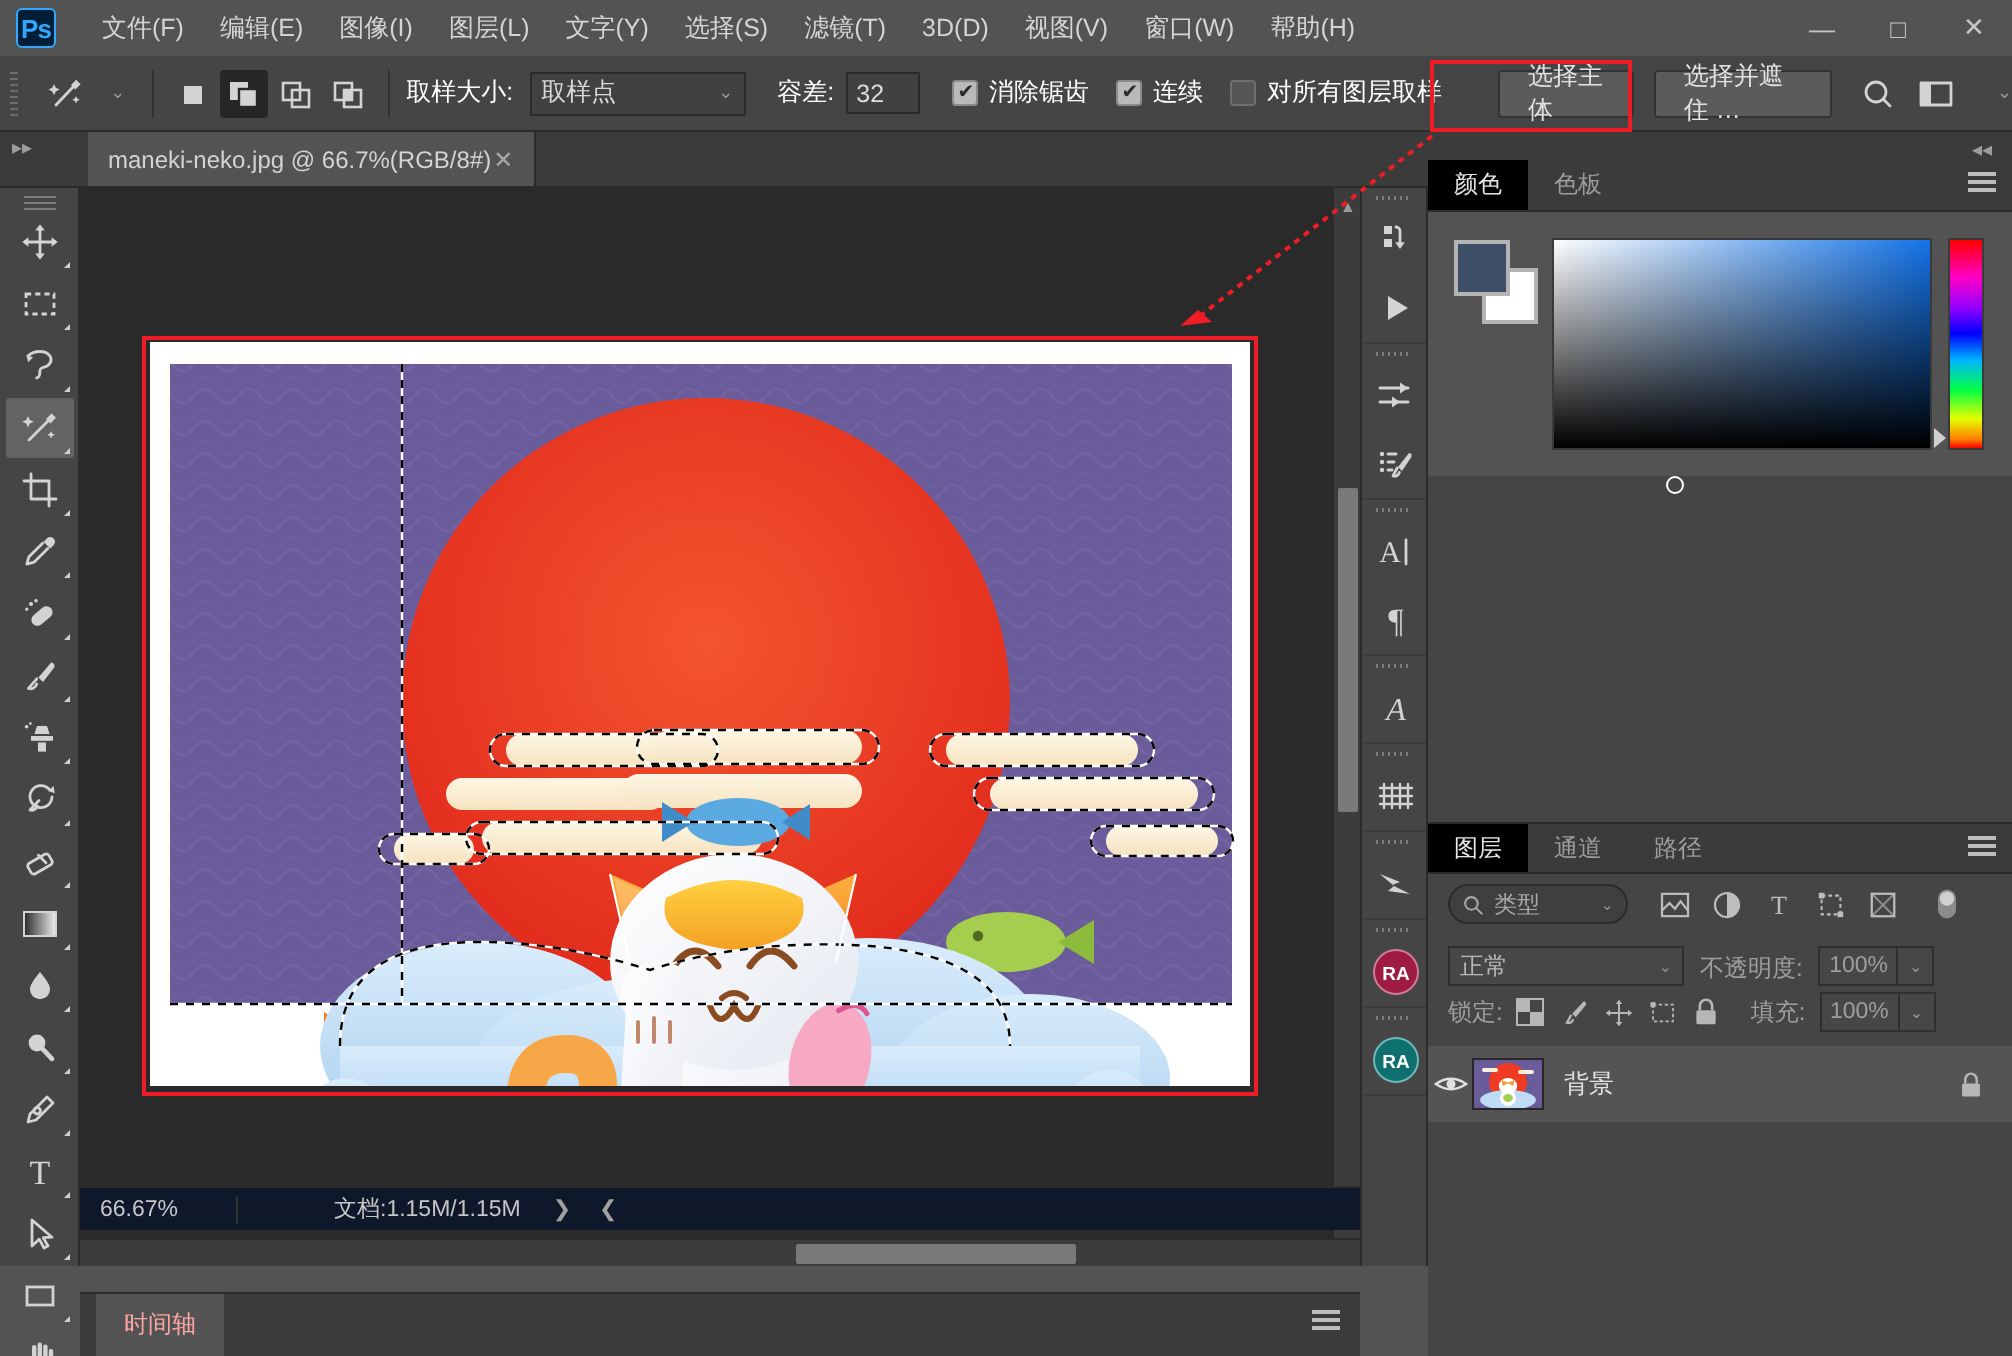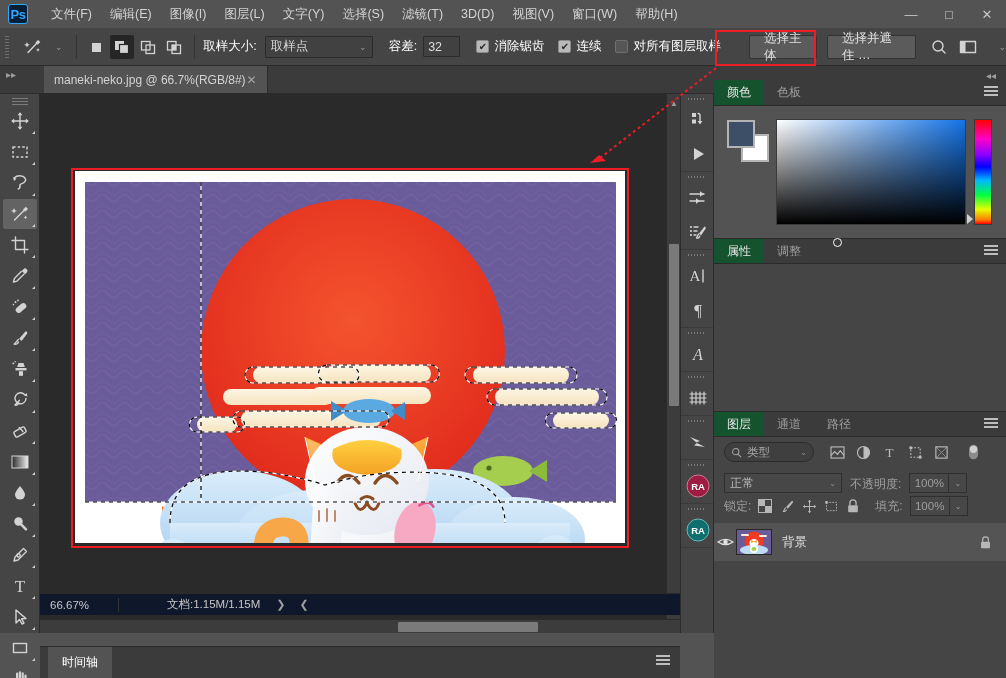--- a/index.html
+++ b/index.html
@@ -163,21 +163,21 @@
   .st-doc { padding-left:48px; }
   .st-arr { color:#a0a0a0; font-size:11px; margin-left:16px; }
 
   
   .timeline {
     position:absolute; left:40px; top:646px; width:640px; height:32px;
     background:#3b3b3b; border-top:1px solid #2b2b2b;
   }
   .tl-tab {
     position:absolute; left:8px; top:0; height:31px; padding:0 14px;
-    background:#535353; display:flex; align-items:center; font-size:12px; color:#ffffff;
+    background:#535353; display:flex; align-items:center; font-size:12px; color:#fca5a5;
   }
   .tl-menu { position:absolute; right:10px; top:8px; }
 
   
   .rail {
     position:absolute; left:680px; top:94px; width:34px; height:539px;
     background:#454545; border-left:1px solid #2b2b2b; border-right:1px solid #2b2b2b;
   }
   .railgrip {
     height:9px; background-image:repeating-linear-gradient(to right,#7c7c7c 0 1px,transparent 1px 3px);
@@ -190,21 +190,21 @@
 
   
   .panels { position:absolute; left:714px; top:80px; width:292px; height:598px; background:#454545; }
   .panel-tabs {
     display:flex; align-items:stretch; height:26px; background:#3b3b3b;
     border-bottom:1px solid #2b2b2b; position:relative;
   }
   .ptab {
     padding:0 13px; display:flex; align-items:center; font-size:12px; color:#9d9d9d;
   }
-  .ptab.active { background:#14532d; color:#e6e6e6; }
+  .ptab.active { background:#000000; color:#e6e6e6; }
   .pmenu { position:absolute; right:8px; top:6px; }
   .hamb { width:14px; height:10px;
     background-image:repeating-linear-gradient(to bottom,#bdbdbd 0 2px, transparent 2px 4px);
   }
 
   .color-body { height:132px; background:#535353; position:relative; }
   .swatch-fg {
     position:absolute; left:13px; top:14px; width:28px; height:28px;
     background:#3c4f66; border:2px solid #b4b4b4; z-index:2;
   }
@@ -902,27 +902,20 @@
     </div>
     <div class="color-body">
       <div class="swatch-bg"></div>
       <div class="swatch-fg"></div>
       <div class="color-field"></div>
       <div class="color-dot"></div>
       <div class="hue-strip"></div>
       <div class="hue-marker"></div>
     </div>
 
-    <div class="panel-tabs" style="border-top:1px solid #2b2b2b">
-      <div class="ptab active">属性</div>
-      <div class="ptab">调整</div>
-      <div class="pmenu">
-        <div class="hamb"></div>
-      </div>
-    </div>
 
     <div class="layers-wrap">
       <div class="panel-tabs" style="border-top:1px solid #2b2b2b">
         <div class="ptab active">图层</div>
         <div class="ptab">通道</div>
         <div class="ptab">路径</div>
         <div class="pmenu">
           <div class="hamb"></div>
         </div>
       </div>

